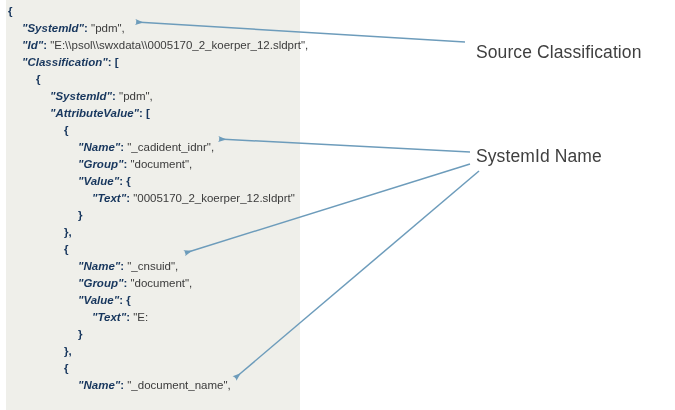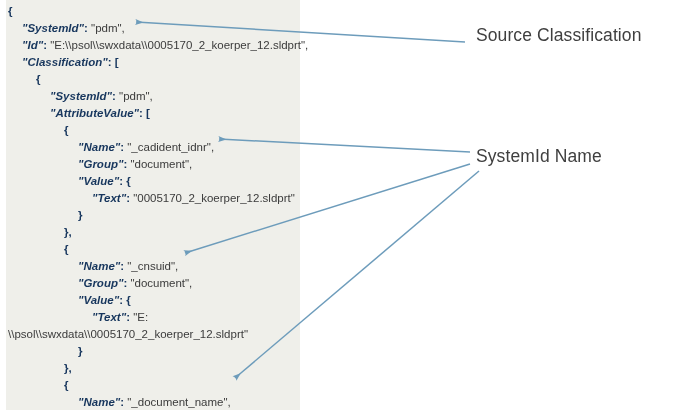--- a/index.html
+++ b/index.html
@@ -77,21 +77,21 @@
   }
   .callout-label {
     position: absolute;
     font-size: 17.5px;
     color: #3f3f3f;
     white-space: nowrap;
     letter-spacing: 0.1px;
   }
   #label-source {
     left: 476px;
-    top: 25px;
+    top: 42px;
   }
   #label-attr {
     left: 476px;
     top: 146px;
   }
 </style>
 </head>
 <body>
 
 <div id="code-block"></div>
@@ -109,21 +109,20 @@
     <div class="ln" style="padding-left: 78px;"><span class="k">"Group"</span><span class="p">: </span><span class="v">"document",</span></div>
     <div class="ln" style="padding-left: 78px;"><span class="k">"Value"</span><span class="p">: </span><span class="b">{</span></div>
     <div class="ln" style="padding-left: 92px;"><span class="k">"Text"</span><span class="p">: </span><span class="v">"0005170_2_koerper_12.sldprt"</span></div>
     <div class="ln" style="padding-left: 78px;"><span class="b">}</span></div>
     <div class="ln" style="padding-left: 64px;"><span class="b">},</span></div>
     <div class="ln" style="padding-left: 64px;"><span class="b">{</span></div>
     <div class="ln" style="padding-left: 78px;"><span class="k">"Name"</span><span class="p">: </span><span class="v">"_cnsuid",</span></div>
     <div class="ln" style="padding-left: 78px;"><span class="k">"Group"</span><span class="p">: </span><span class="v">"document",</span></div>
     <div class="ln" style="padding-left: 78px;"><span class="k">"Value"</span><span class="p">: </span><span class="b">{</span></div>
     <div class="ln" style="padding-left: 92px;"><span class="k">"Text"</span><span class="p">: </span><span class="v">"E:</span></div>
-    <div class="ln" style="padding-left: 8px;"><span class="v">\\psol\\swxdata\\0005170_2_koerper_12.sldprt"</span></div>
     <div class="ln" style="padding-left: 78px;"><span class="b">}</span></div>
     <div class="ln" style="padding-left: 64px;"><span class="b">},</span></div>
     <div class="ln" style="padding-left: 64px;"><span class="b">{</span></div>
     <div class="ln" style="padding-left: 78px;"><span class="k">"Name"</span><span class="p">: </span><span class="v">"_document_name",</span></div>
   </div>
 
 <div id="annotations">
   <svg id="arrow-svg" width="675" height="410" style="position:absolute;left:0;top:0;">
     <defs>
       <marker id="ah" markerWidth="9" markerHeight="9" refX="7.5" refY="3.2" orient="auto" markerUnits="userSpaceOnUse">

